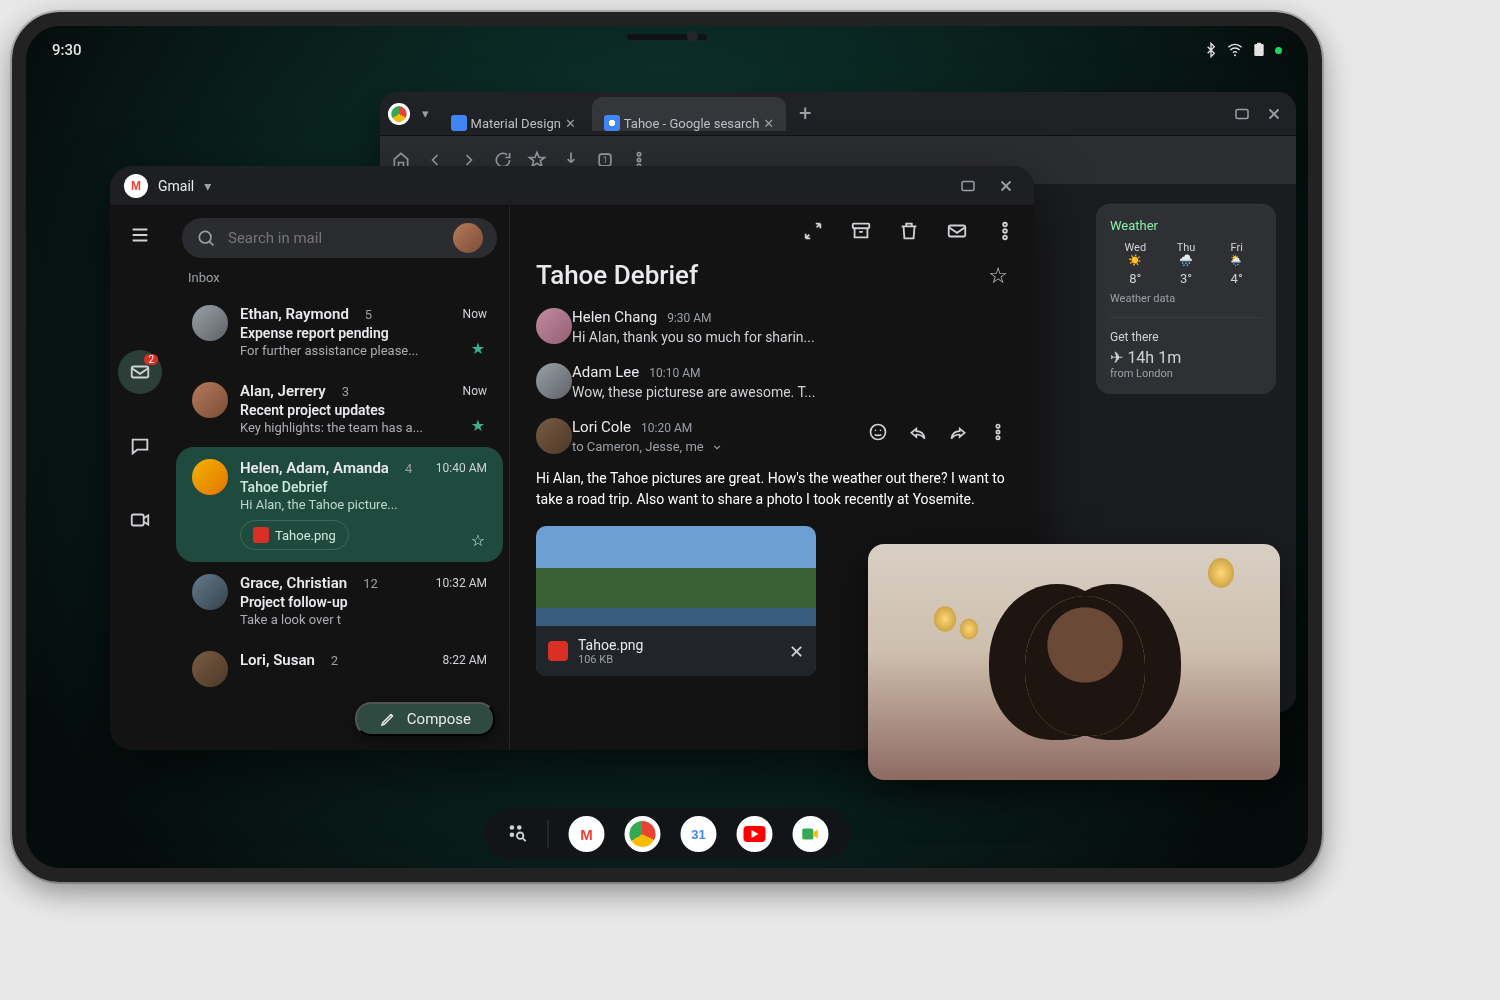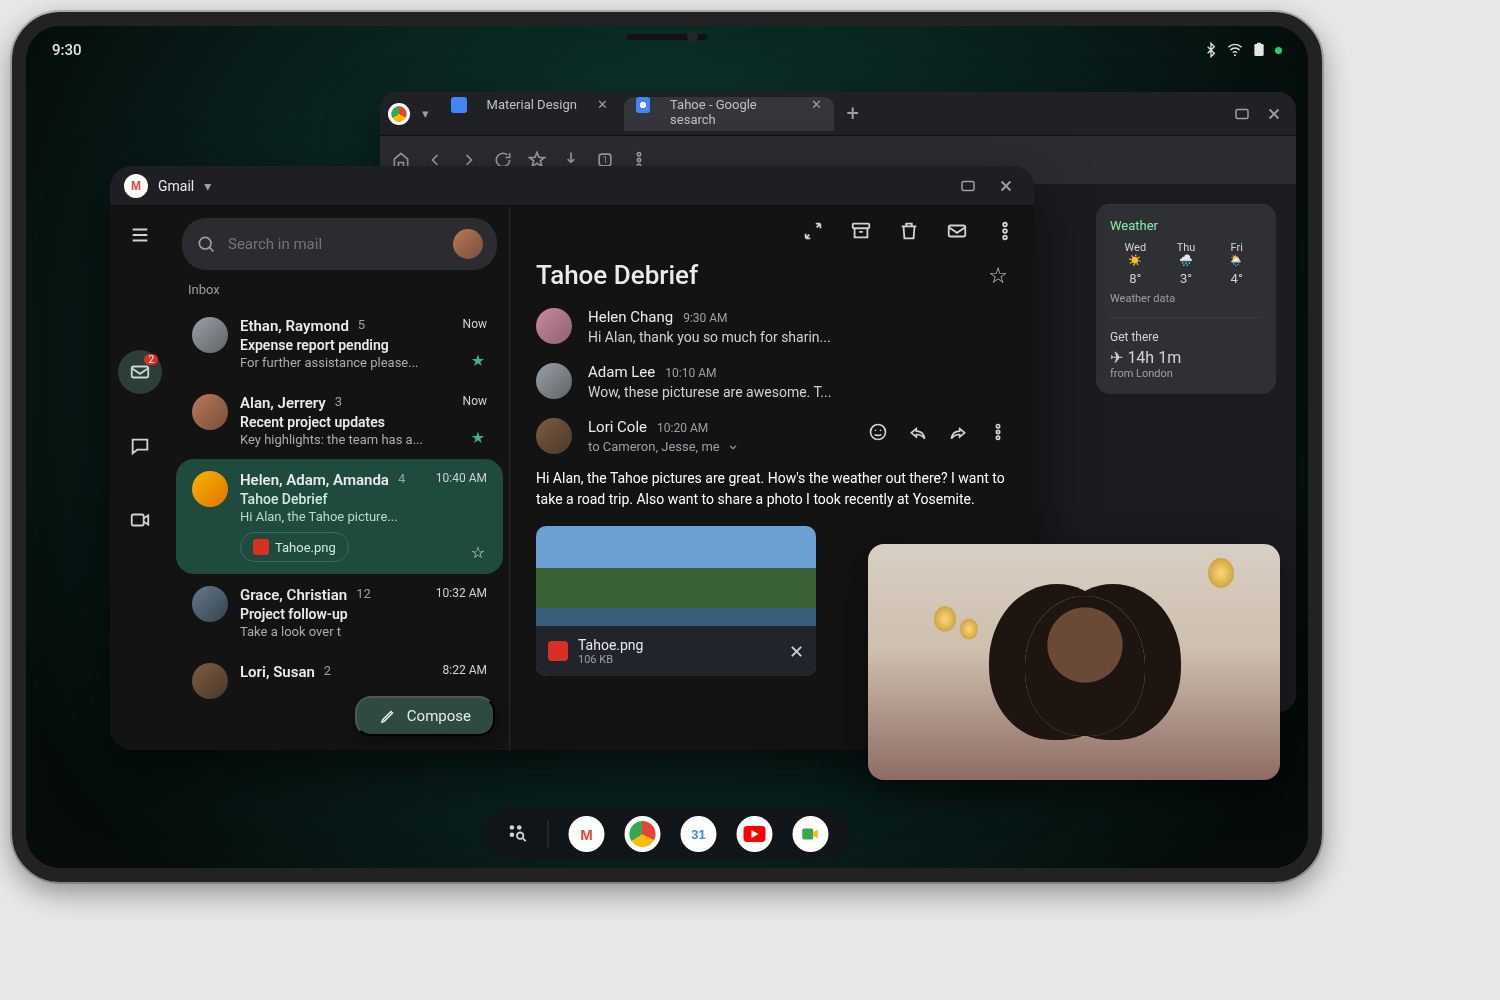--- a/index.html
+++ b/index.html
@@ -45,21 +45,21 @@
     overflow:hidden;
     color:#e8eaed;
   }
   .chrome-tabs{
     height:44px; display:flex; align-items:center; padding:0 8px 0 6px; gap:4px;
     background:#202124; border-bottom:1px solid #111;
   }
   .chrome-logo{width:26px;height:26px;border-radius:50%;background:conic-gradient(#ea4335 0 33%,#fbbc05 33% 66%,#34a853 66% 100%);border:4px solid #fff;transform:scale(.85);}
   .chevd{color:#9aa0a6;font-size:13px;padding:0 6px;}
   .tab{
-    display:flex;align-items:flex-start;gap:20px;
+    display:flex;align-items:flex-end;gap:4px;
     height:34px;padding:0 12px;border-radius:10px 10px 0 0;
     font-size:13px;color:#bdc1c6;max-width:210px;
   }
   .tab.active{background:#35363a;}
   .tab .x{margin-left:auto;color:#9aa0a6;}
   .tab .favi{width:16px;height:16px;border-radius:3px;background:#4285f4;display:inline-block;}
   .tab .favi.g{background:radial-gradient(circle at 50% 50%,#fff 30%,#4285f4 31%);}
   .plus-tab{width:30px;text-align:center;color:#9aa0a6;font-size:22px;}
   .chrome-tabs .spacer{flex:1;}
   .win-btn{width:28px;height:28px;display:flex;align-items:center;justify-content:center;color:#9aa0a6;border-radius:6px;}
@@ -117,68 +117,68 @@
   .rail .hb svg{width:22px;height:22px;stroke:#cfd2d6;fill:none;stroke-width:2;}
   .rail .item{position:relative;width:44px;height:44px;border-radius:22px;display:flex;align-items:center;justify-content:center;}
   .rail .item.active{background:#2c3e38;}
   .rail .item svg{width:22px;height:22px;stroke:#cfd2d6;fill:none;stroke-width:2;}
   .rail .badge{position:absolute;top:4px;right:4px;background:#d93025;color:#fff;font-size:10px;border-radius:8px;padding:0 4px;}
 
   .list-col{
     width:340px;border-right:1px solid #262729;display:flex;flex-direction:column;position:relative;
   }
   .searchbar{
-    margin:12px 12px 8px 12px;height:52px;border-radius:24px;background:#2b2c2f;display:flex;align-items:center;padding:12px 14px;gap:12px;color:#9aa0a6;
+    margin:12px 12px 8px 12px;height:40px;border-radius:24px;background:#2b2c2f;display:flex;align-items:center;padding:12px 14px;gap:12px;color:#9aa0a6;
   }
   .searchbar svg{width:20px;height:20px;stroke:#9aa0a6;fill:none;stroke-width:2;}
   .searchbar input{flex:1;background:transparent;border:none;outline:none;color:#e8eaed;font-size:15px;}
   .searchbar .avatar{width:30px;height:30px;border-radius:50%;background:linear-gradient(135deg,#b6795a,#7a4d38);}
   .section-label{padding:4px 18px 8px 18px;color:#9aa0a6;font-size:13px;}
 
   .threads{flex:1;overflow:hidden;}
   .thread{
     display:flex;gap:12px;padding:12px 16px;align-items:flex-start;border-radius:18px;margin:0 6px;position:relative;
   }
   .thread.selected{background:#1f4a3e;}
   .thread .av{width:36px;height:36px;border-radius:50%;background:#6d6d6d;flex-shrink:0;}
   .thread .content{flex:1;min-width:0;}
-  .thread .line1{display:flex;align-items:flex-start;gap:9px;}
+  .thread .line1{display:flex;align-items:center;gap:16px;}
   .thread .senders{font-weight:600;font-size:15px;white-space:nowrap;overflow:hidden;text-overflow:ellipsis;}
   .thread .count{color:#9aa0a6;font-size:13px;}
   .thread .time{margin-left:auto;font-size:12px;color:#cfd2d6;white-space:nowrap;}
   .thread .subj{font-size:14px;margin-top:2px;white-space:nowrap;overflow:hidden;text-overflow:ellipsis;font-weight:600;}
   .thread .snip{font-size:13px;color:#a9acb0;white-space:nowrap;overflow:hidden;text-overflow:ellipsis;margin-top:2px;}
   .thread .star{position:absolute;right:18px;bottom:12px;color:#3fb08f;font-size:16px;}
   .thread.selected .subj{color:#cfe9df;font-weight:500;}
   .thread.selected .snip{color:#bcd8cd;}
   .thread.selected .star{color:#cfe9df;}
   .chip{
     display:inline-flex;align-items:center;gap:6px;margin-top:8px;padding:6px 12px;border:1px solid #3a6a5b;border-radius:18px;font-size:13px;color:#cfe9df;
   }
   .chip .img-ico{width:16px;height:16px;background:#d93025;border-radius:3px;}
 
   .compose{
-    position:absolute;right:14px;bottom:14px;height:40px;padding:10px 22px;border-radius:16px;background:#2f4a41;display:flex;align-items:center;gap:10px;color:#e8eaed;font-size:15px;box-shadow:0 4px 14px rgba(0,0,0,.4);
+    position:absolute;right:14px;bottom:14px;height:34px;padding:10px 22px;border-radius:16px;background:#2f4a41;display:flex;align-items:center;gap:10px;color:#e8eaed;font-size:15px;box-shadow:0 4px 14px rgba(0,0,0,.4);
   }
   .compose svg{width:18px;height:18px;stroke:#e8eaed;fill:none;stroke-width:2;}
 
   .detail{
     flex:1;display:flex;flex-direction:column;min-width:0;
   }
   .detail .actions{
     height:54px;display:flex;align-items:center;justify-content:flex-end;padding:0 18px;gap:26px;
   }
   .actions svg{width:22px;height:22px;stroke:#cfd2d6;fill:none;stroke-width:2;}
   .detail .head{
     display:flex;align-items:center;padding:0 26px 12px 26px;gap:12px;
   }
   .detail .subject{font-size:26px;font-weight:500;}
   .detail .star-big{margin-left:auto;font-size:22px;color:#cfd2d6;}
   .msgs{padding:6px 26px 0 26px;display:flex;flex-direction:column;gap:18px;overflow:hidden;}
-  .msg{display:flex;gap:16px;}
+  .msg{display:flex;gap:0;}
   .msg .av{width:36px;height:36px;border-radius:50%;background:#777;flex-shrink:0;}
   .msg .c{flex:1;min-width:0;}
   .msg .mline1{display:flex;align-items:baseline;gap:10px;}
   .msg .name{font-size:15px;}
   .msg .mtime{font-size:12px;color:#9aa0a6;}
   .msg .mtext{font-size:14px;color:#cfd2d6;margin-top:3px;white-space:nowrap;overflow:hidden;text-overflow:ellipsis;}
   .recipients{font-size:13px;color:#9aa0a6;margin-top:3px;display:flex;align-items:center;gap:6px;}
   .recipients svg{width:14px;height:14px;stroke:#9aa0a6;fill:none;stroke-width:2;}
   .msg .row-actions{margin-left:auto;display:flex;gap:20px;align-items:flex-start;padding-top:4px;}
   .msg .row-actions svg{width:20px;height:20px;stroke:#cfd2d6;fill:none;stroke-width:2;}

